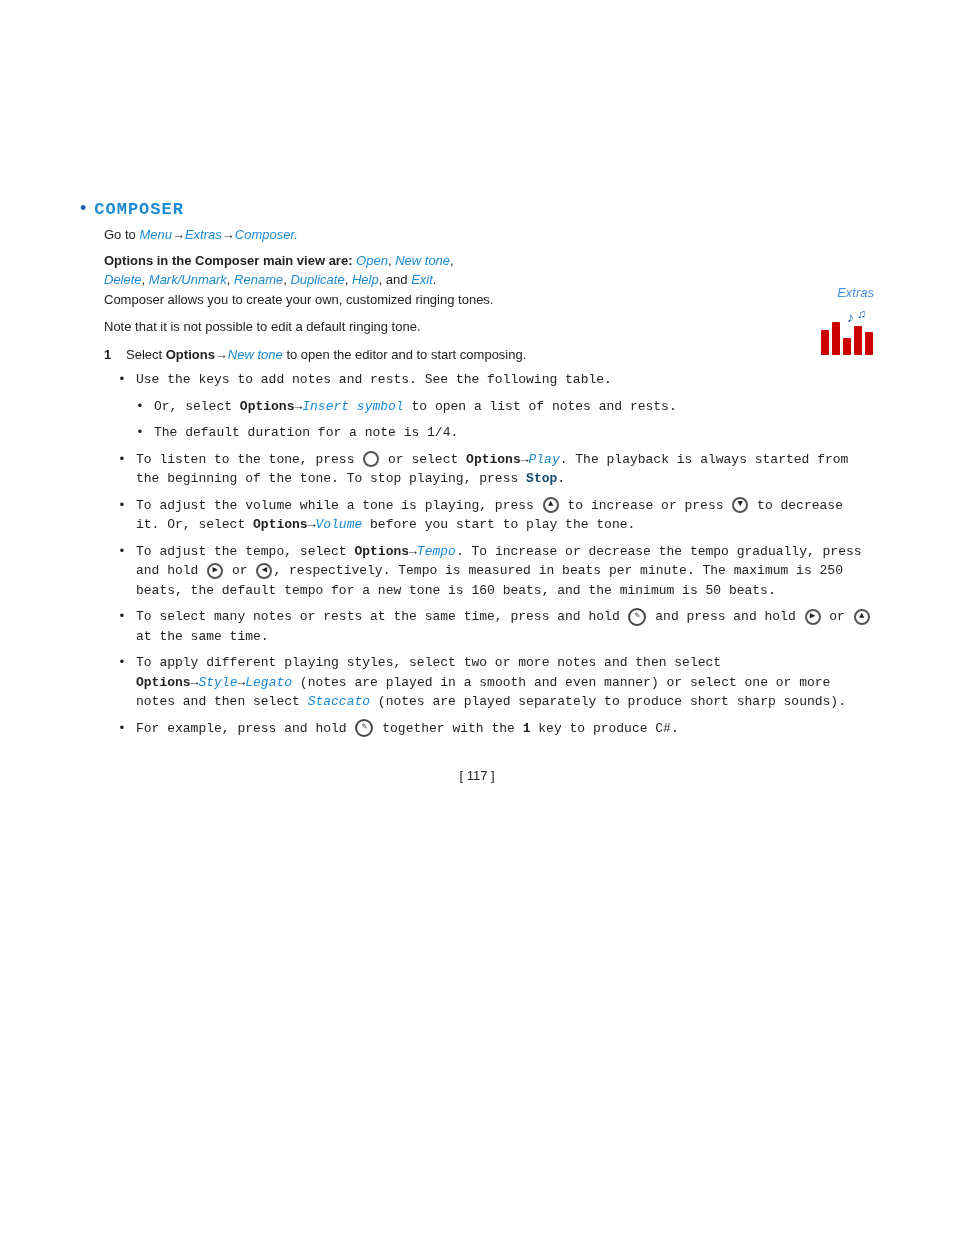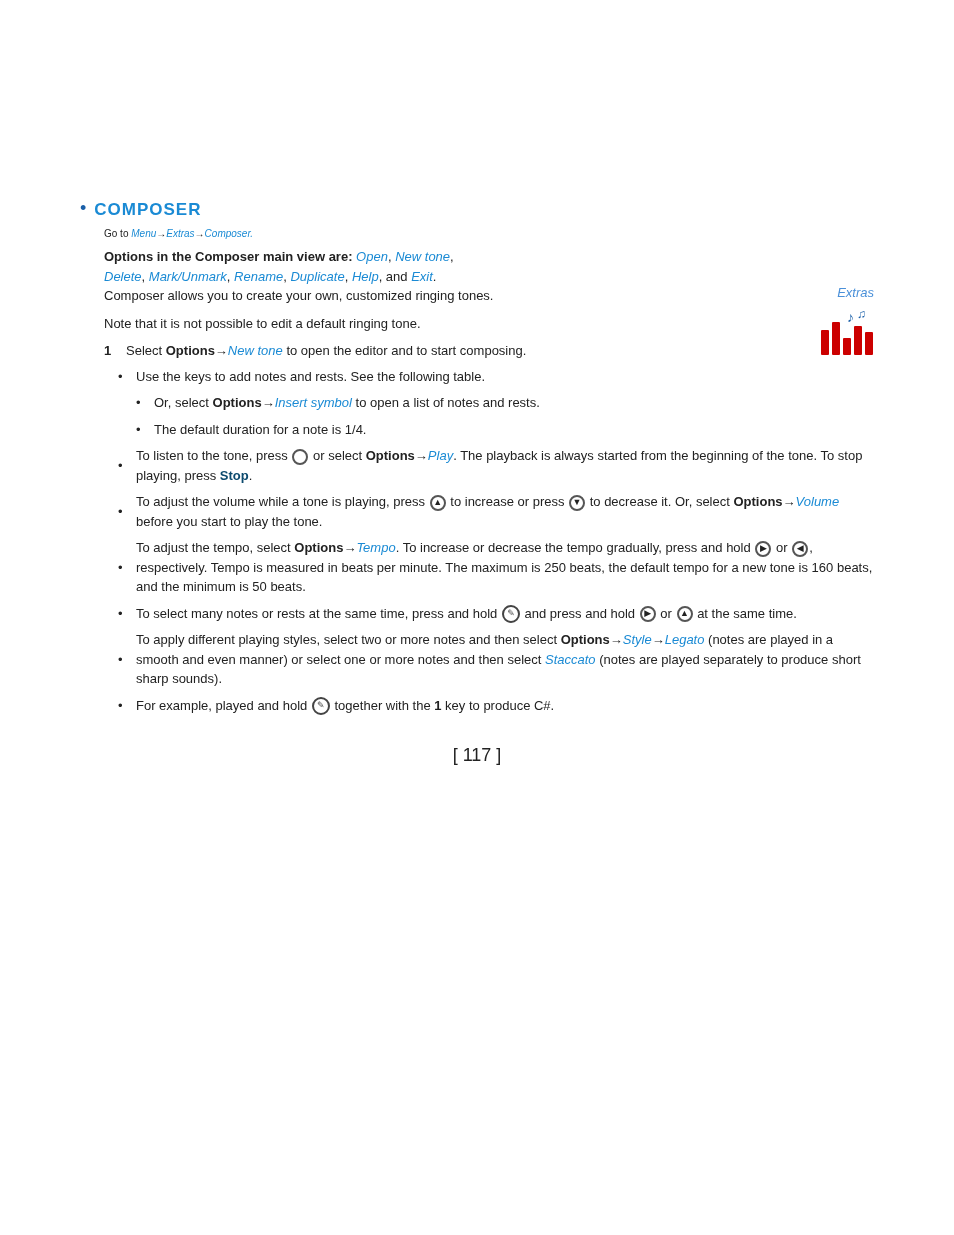--- a/index.html
+++ b/index.html
@@ -35,37 +35,38 @@
       font-size: 18px;
       margin-right: 8px;
       margin-top: -2px;
     }
     .section-title {
       font-size: 17px;
       font-weight: bold;
       color: #1a8ad4;
       letter-spacing: 1px;
       text-transform: uppercase;
+      font-family: Liberation Mono, monospace;
     }
     .composer-icon {
       position: absolute;
       right: 80px;
       top: 310px;
     }
     .composer-icon svg {
       width: 55px;
       height: 50px;
     }
     .content-block {
       margin-left: 24px;
       line-height: 1.5;
     }
     .nav-line {
       margin-bottom: 6px;
-      font-size: 10px;
+      font-size: 13px;
     }
     .link-text {
       color: #1a8ad4;
       font-style: italic;
     }
     .bold-text {
       font-weight: bold;
     }
     .options-line {
       font-size: 13px;
@@ -84,24 +85,25 @@
       font-weight: bold;
       margin-right: 8px;
       min-width: 14px;
     }
     .bullet-list {
       list-style: none;
       margin-left: 14px;
     }
     .bullet-list li {
       display: flex;
-      align-items: center;
+      align-items: flex-start;
       margin-bottom: 7px;
       font-size: 13px;
       line-height: 1.5;
+      font-family: Liberation Mono, monospace;
     }
     .bullet-list li::before {
       content: "•";
       margin-right: 8px;
       min-width: 10px;
       margin-top: 0px;
     }
     .li-content {
       flex: 1;
     }
@@ -128,21 +130,21 @@
       font-size: 9px;
       color: #444;
     }
     .stop-btn {
       color: #0c4a6e;
       font-weight: bold;
     }
     .page-number {
       text-align: center;
       margin-top: 30px;
-      font-size: 18px;
+      font-size: 13px;
     }
   </style>
 </head>
 <body>
 
 <div class="page">
 
   <div class="extras-label">Extras</div>
 
   <div class="composer-icon">
@@ -227,21 +229,21 @@
 
       <li>
         <span class="li-content">
           <span>To apply different playing styles, select two or more notes and then select </span><span class="bold-text">Options</span><span>→</span><span class="link-text">Style</span><span>→</span><span class="link-text">Legato</span><span> (notes are played in a smooth and even manner) or select one or more notes and then select </span><span class="link-text">Staccato</span><span> (notes are played separately to produce short sharp sounds).</span>
         </span>
       </li>
 
 
       <li>
         <span class="li-content">
-          <span>For example, played and hold </span><span class="icon-pencil-circle" title="pencil/edit key">✎</span><span> together with the </span><span class="bold-text">1</span><span> key to produce C#.</span>
+          <span>For example, press and hold </span><span class="icon-pencil-circle" title="pencil/edit key">✎</span><span> together with the </span><span class="bold-text">1</span><span> key to produce C#.</span>
         </span>
       </li>
 
     </ul>
 
   </div>
 
   <div class="page-number">[ 117 ]</div>
 
 </div>

